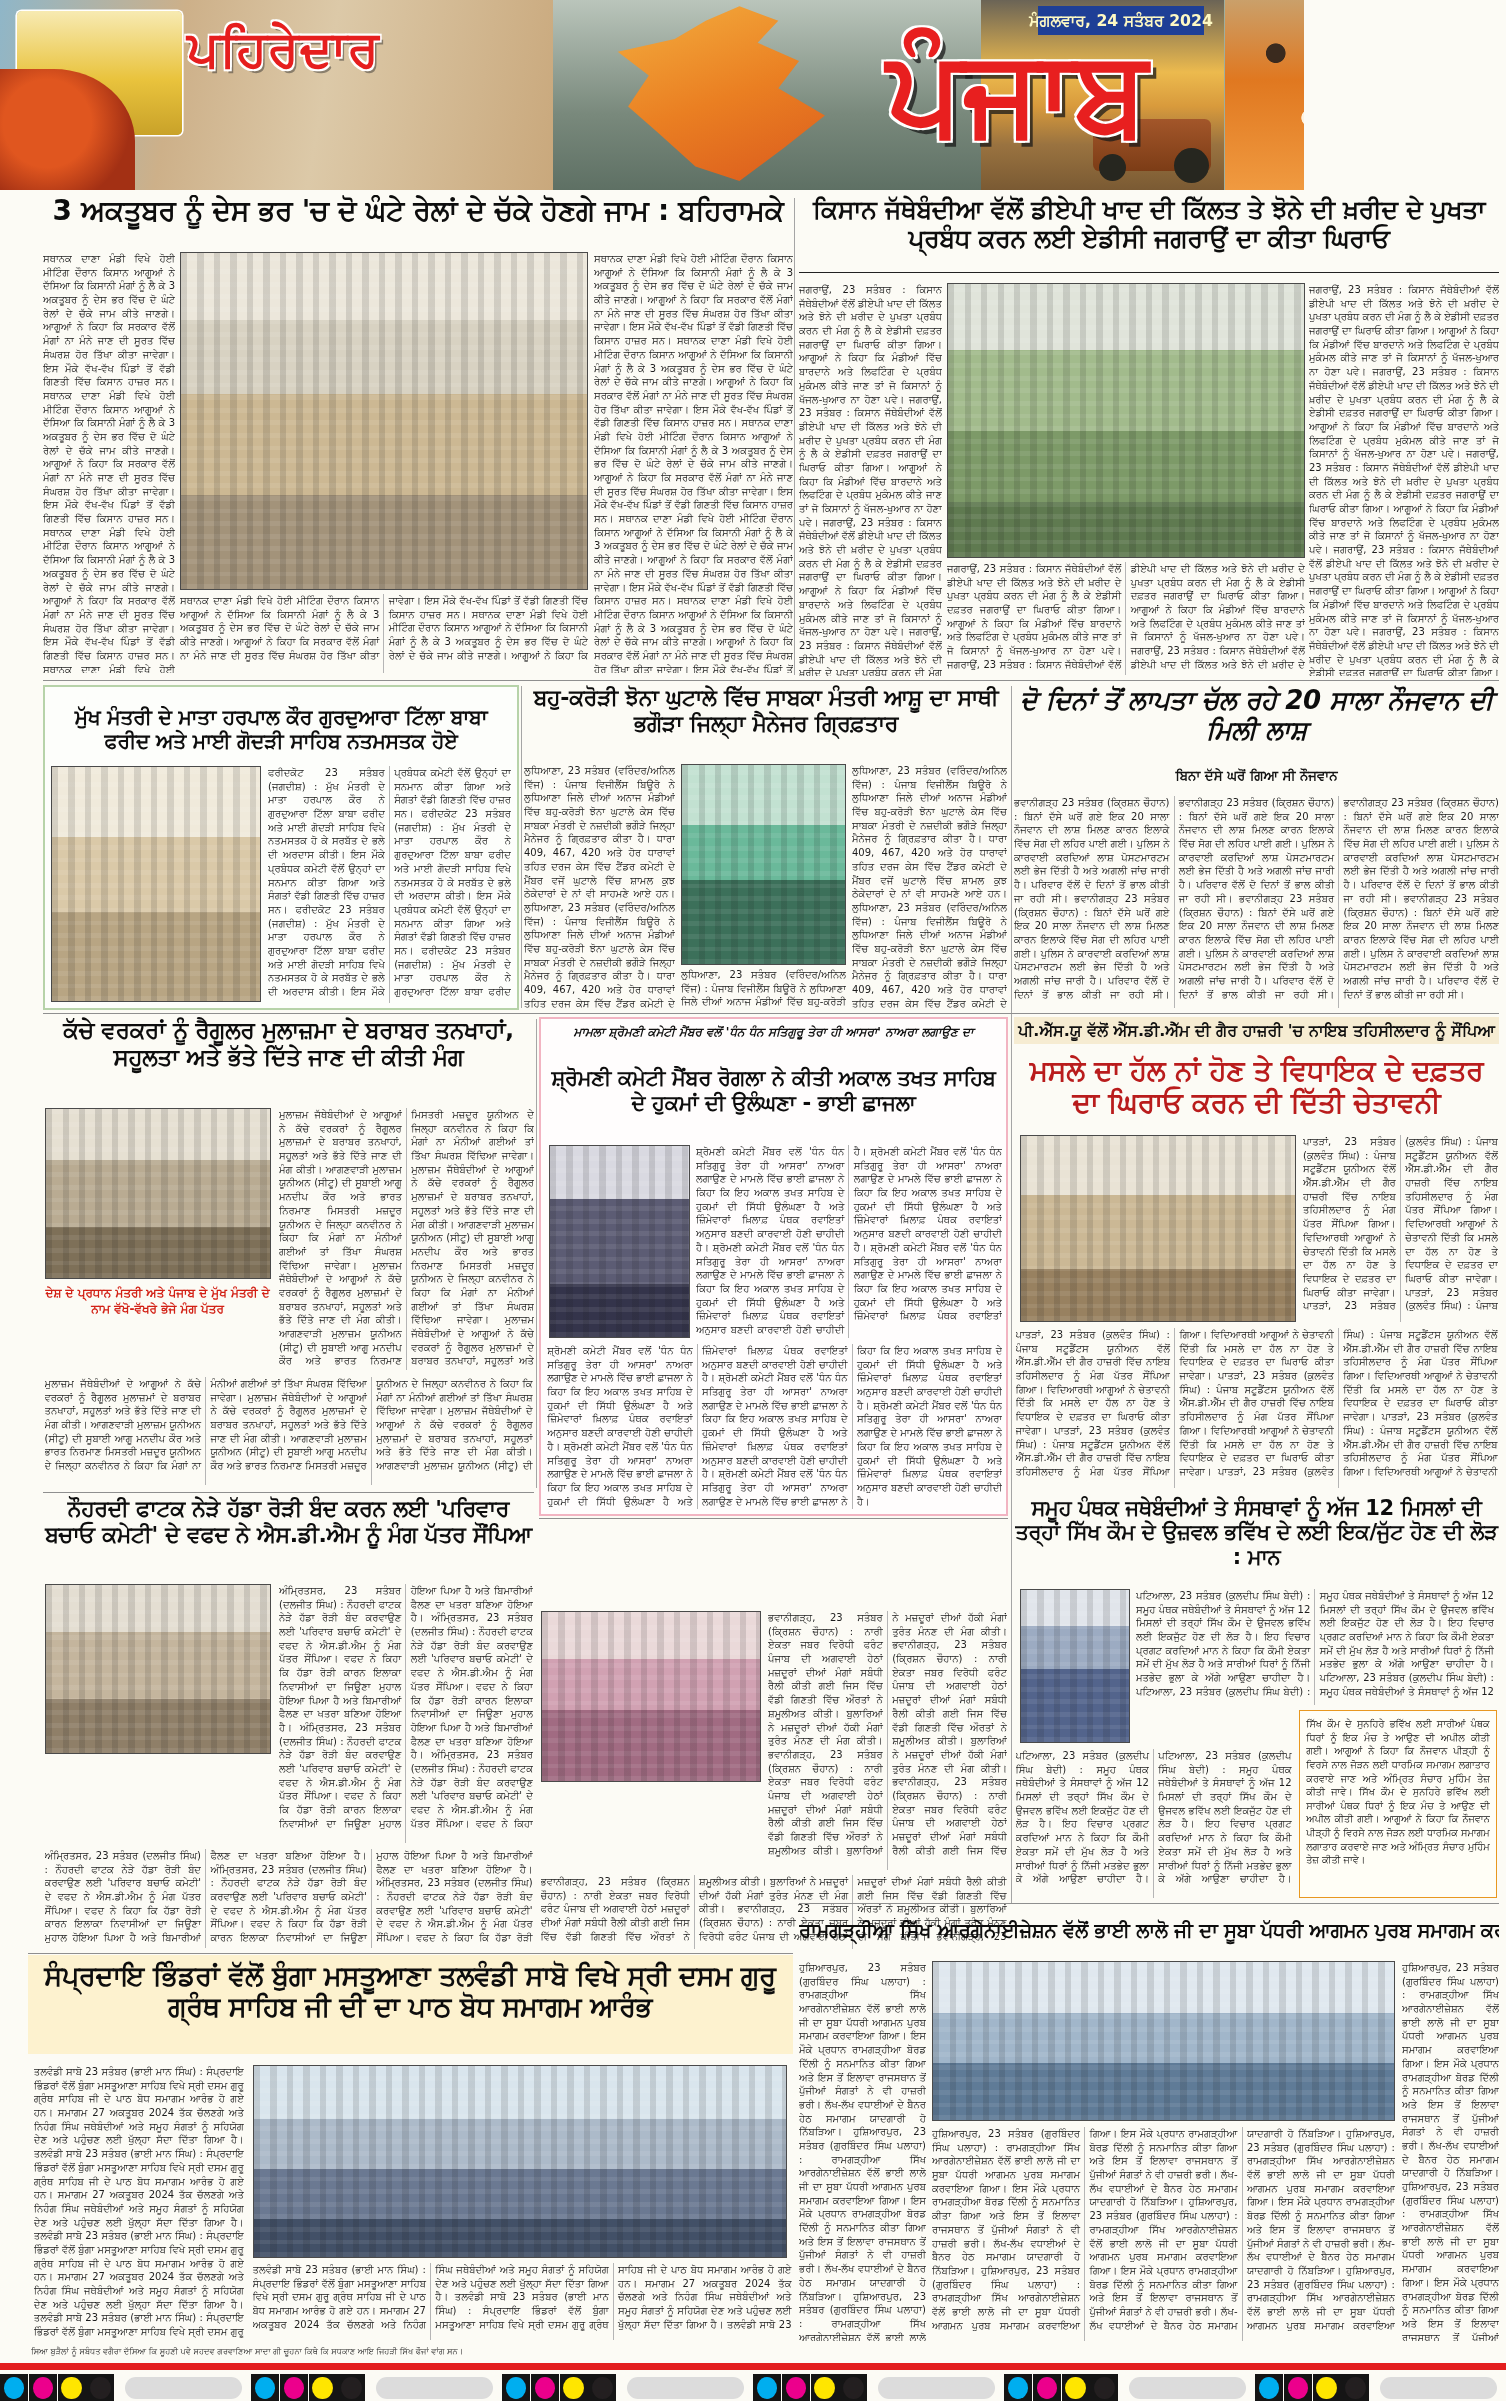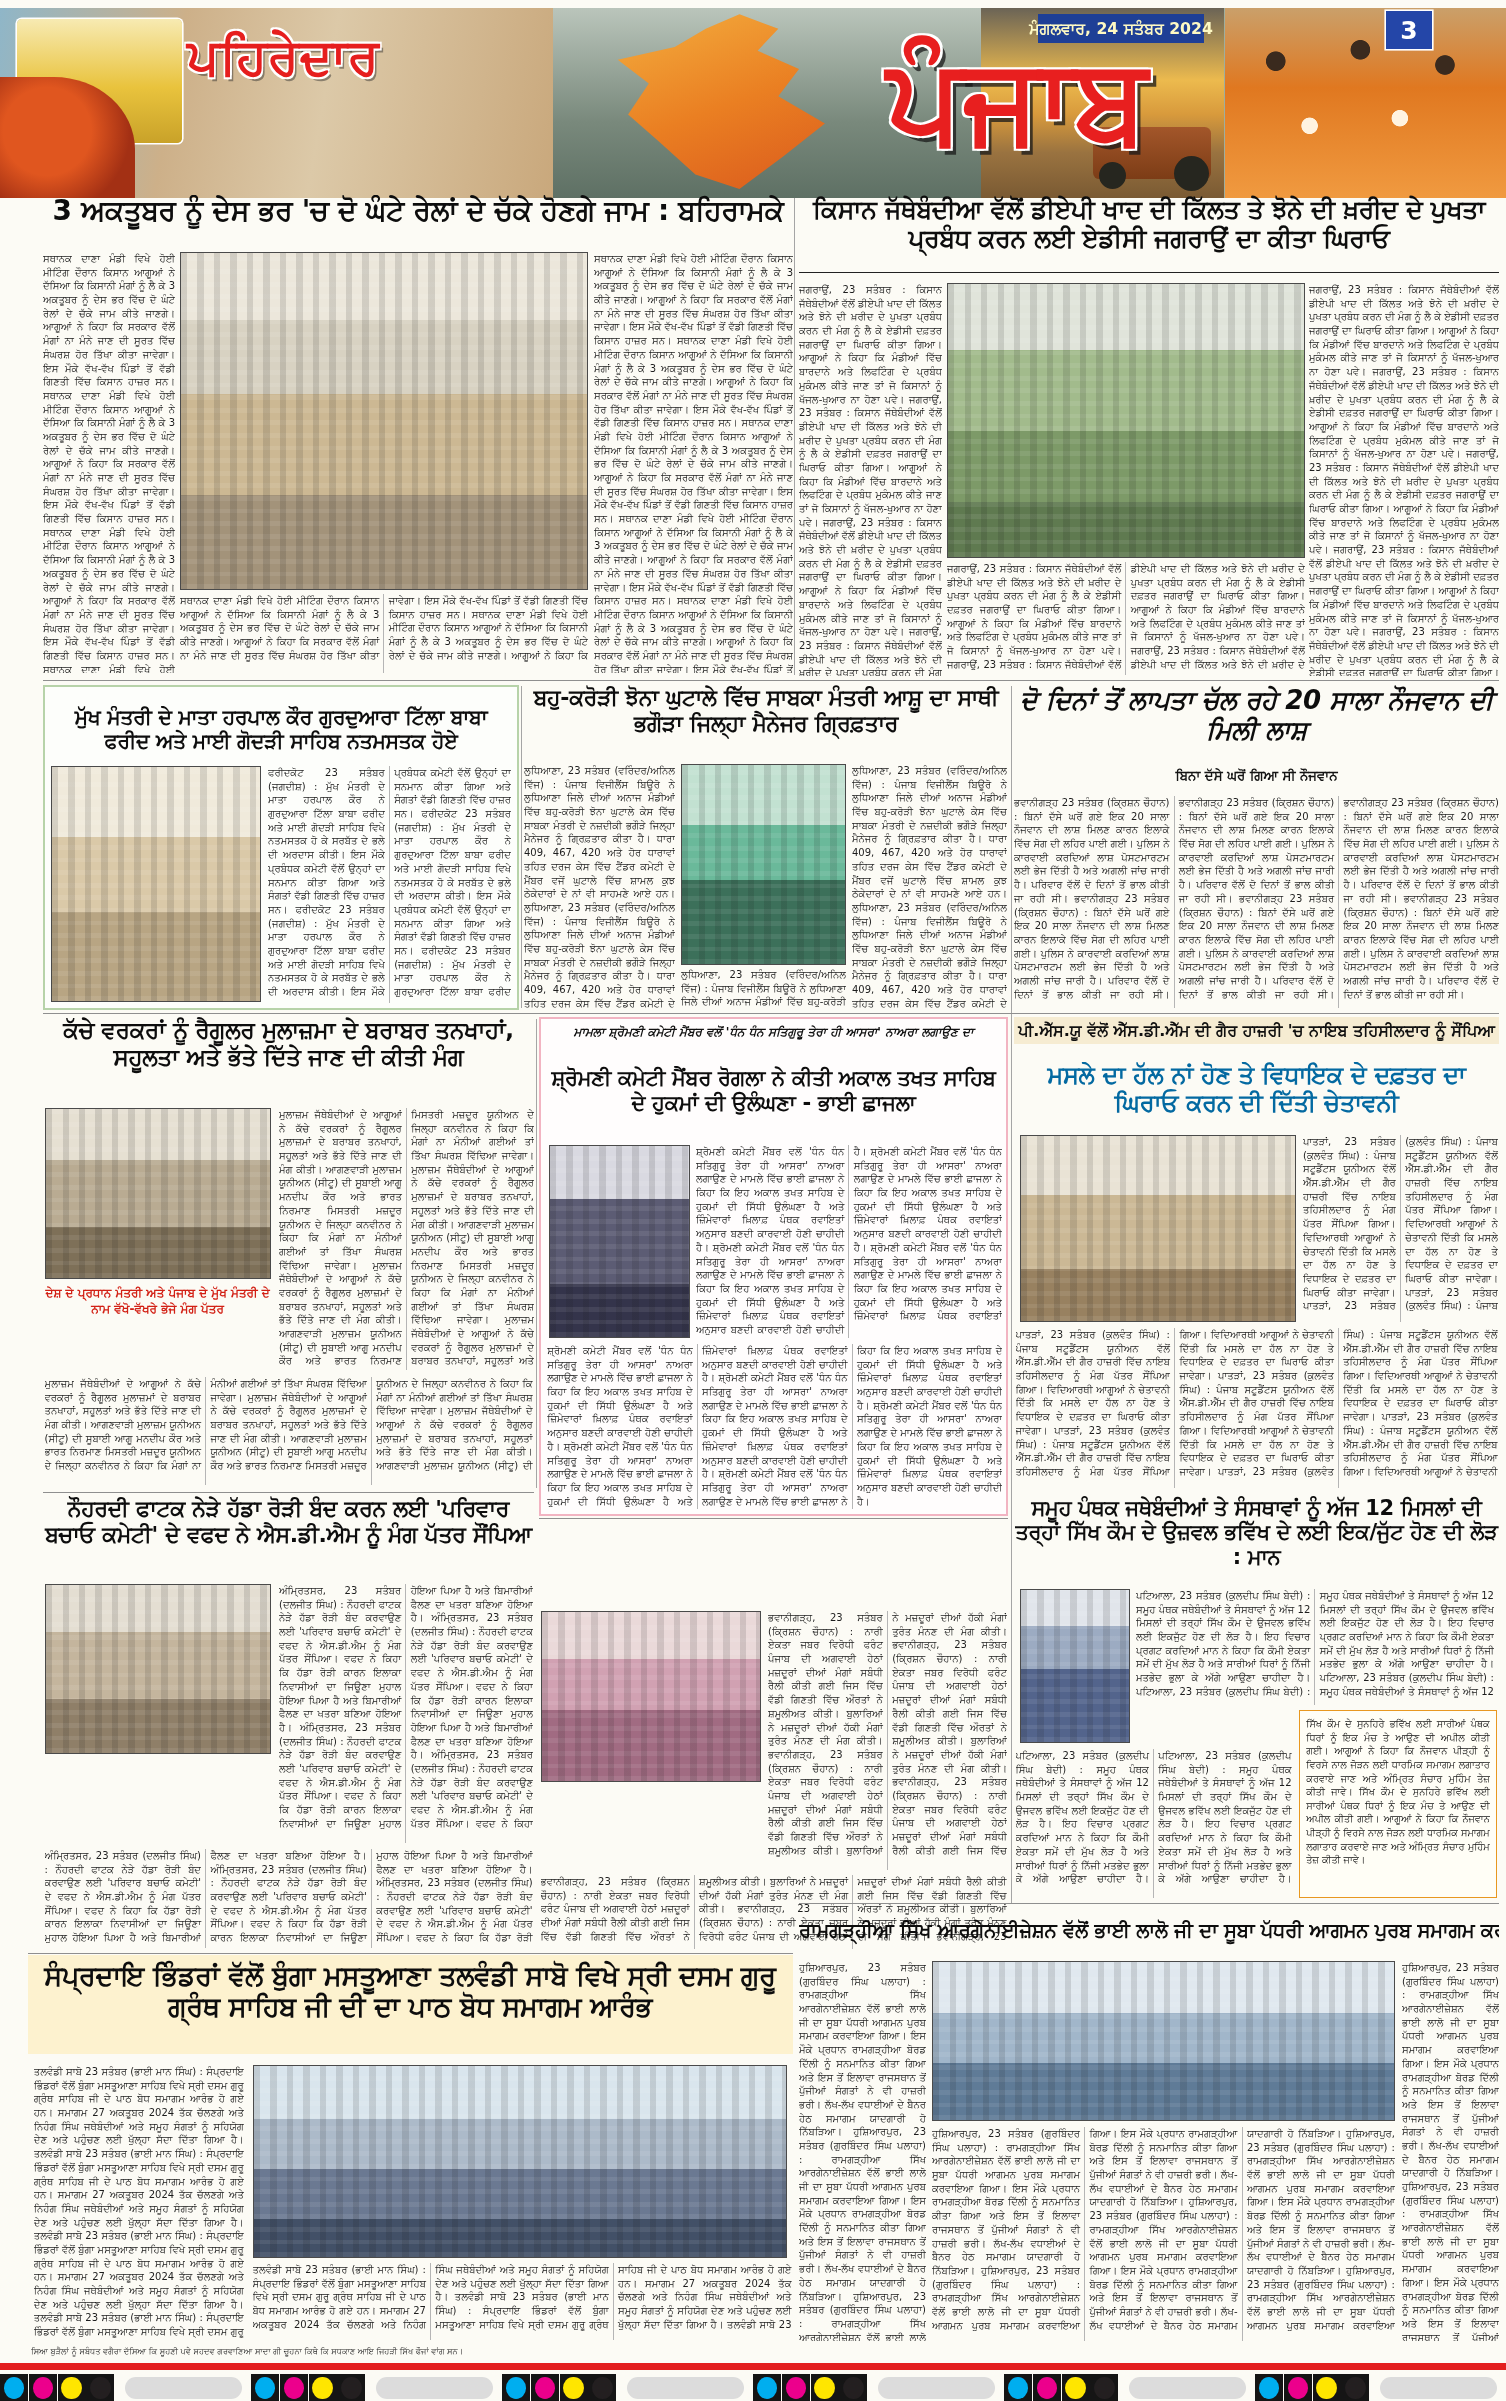--- a/index.html
+++ b/index.html
@@ -31,21 +31,21 @@
   .ph-greenturban{background:linear-gradient(180deg,#c2e1d1 0 30%,#6ab99a 30% 58%,#3c705a 58%)}
   .ph-group{background:linear-gradient(180deg,#e4ded2 0 28%,#c4b59d 28% 68%,#8f7f68 68%)}
   .ph-darkturban{background:linear-gradient(180deg,#d9d9e1 0 28%,#5c5c74 28% 72%,#34344b 72%)}
   .ph-memo{background:linear-gradient(180deg,#e9e3d5 0 32%,#cbb895 32% 72%,#988160 72%)}
   .ph-women{background:linear-gradient(180deg,#ead9d9 0 28%,#d1a1b2 28% 58%,#a16b82 58%)}
   .ph-elder{background:linear-gradient(180deg,#e1e5eb 0 24%,#9cabc2 24% 52%,#53648c 52%)}
   .ph-stage{background:linear-gradient(180deg,#d9e5ed 0 28%,#acbac9 28% 54%,#6b7992 54% 80%,#425067 80%)}
   .ph-ramgarhia{background:linear-gradient(180deg,#e0e8ef 0 32%,#a1b6ca 32% 64%,#5f7b97 64%)}
   .ph-workers{background:linear-gradient(180deg,#e6e0d2 0 30%,#b9ab92 30% 70%,#7e7058 70%)}
   
-  .mast{position:absolute;left:0;top:8px;width:1506px;height:190px;background:#9fae9e;overflow:hidden}
+  .mast{position:absolute;left:0;top:0;width:1304px;height:190px;background:#9fae9e;overflow:hidden}
   .mh-left{position:absolute;left:0;top:0;width:553px;height:190px;
      background:linear-gradient(100deg,#8fb6c8 0%,#cdb089 32%,#dcc9a8 58%,#c9a87c 100%)}
   .mh-temple{position:absolute;left:17.3px;top:11px;width:165px;height:124px;border-radius:4.7px;
      background:linear-gradient(180deg,#f7eab2 0%,#e9c33d 55%,#c9a229 100%);box-shadow:0 0 0 1.6px #fff}
   .mh-dancer{position:absolute;left:0;top:69px;width:135px;height:121px;border-radius:0 60% 0 0;
      background:radial-gradient(circle at 35% 45%,#e0561f 0 40%,#a33014 75%)}
   .mh-logo{position:absolute;left:187px;top:20.4px;font-size:50px;font-weight:800;color:#e61e1e;
      text-shadow:-1.6px -1.6px 0 #fff,1.6px -1.6px 0 #fff,-1.6px 1.6px 0 #fff,1.6px 1.6px 0 #fff,3.1px 3.9px 0 rgba(40,40,40,.45);
      letter-spacing:0.8px;white-space:nowrap}
   .mh-mid{position:absolute;left:553px;top:0;width:428px;height:190px;
@@ -171,21 +171,21 @@
   <section class="story pinkbox" style="left:539px;top:1017px;width:469px;height:499px;padding:3.1px">
     <div class="kicker" style="font-size:12px;font-style:italic;height:41px;padding-top:3.1px">ਮਾਮਲਾ ਸ਼੍ਰੋਮਣੀ ਕਮੇਟੀ ਮੈਂਬਰ ਵਲੋਂ 'ਧੰਨ ਧੰਨ ਸਤਿਗੁਰੂ ਤੇਰਾ ਹੀ ਆਸਰਾ' ਨਾਅਰਾ ਲਗਾਉਣ ਦਾ</div>
     <div class="hl" style="font-size:21px;height:71px">ਸ਼੍ਰੋਮਣੀ ਕਮੇਟੀ ਮੈਂਬਰ ਰੋਗਲਾ ਨੇ ਕੀਤੀ ਅਕਾਲ ਤਖਤ ਸਾਹਿਬ ਦੇ ਹੁਕਮਾਂ ਦੀ ਉਲੰਘਣਾ - ਭਾਈ ਛਾਜਲਾ</div>
     <div class="ph ph-darkturban" style="left:7.9px;top:126px;width:141px;height:193px"></div>
     <div class="body-col cols2" style="left:155px;top:126px;width:306px;height:193px">ਸ਼੍ਰੋਮਣੀ ਕਮੇਟੀ ਮੈਂਬਰ ਵਲੋਂ 'ਧੰਨ ਧੰਨ ਸਤਿਗੁਰੂ ਤੇਰਾ ਹੀ ਆਸਰਾ' ਨਾਅਰਾ ਲਗਾਉਣ ਦੇ ਮਾਮਲੇ ਵਿੱਚ ਭਾਈ ਛਾਜਲਾ ਨੇ ਕਿਹਾ ਕਿ ਇਹ ਅਕਾਲ ਤਖਤ ਸਾਹਿਬ ਦੇ ਹੁਕਮਾਂ ਦੀ ਸਿੱਧੀ ਉਲੰਘਣਾ ਹੈ ਅਤੇ ਜ਼ਿੰਮੇਵਾਰਾਂ ਖ਼ਿਲਾਫ਼ ਪੰਥਕ ਰਵਾਇਤਾਂ ਅਨੁਸਾਰ ਬਣਦੀ ਕਾਰਵਾਈ ਹੋਣੀ ਚਾਹੀਦੀ ਹੈ। ਸ਼੍ਰੋਮਣੀ ਕਮੇਟੀ ਮੈਂਬਰ ਵਲੋਂ 'ਧੰਨ ਧੰਨ ਸਤਿਗੁਰੂ ਤੇਰਾ ਹੀ ਆਸਰਾ' ਨਾਅਰਾ ਲਗਾਉਣ ਦੇ ਮਾਮਲੇ ਵਿੱਚ ਭਾਈ ਛਾਜਲਾ ਨੇ ਕਿਹਾ ਕਿ ਇਹ ਅਕਾਲ ਤਖਤ ਸਾਹਿਬ ਦੇ ਹੁਕਮਾਂ ਦੀ ਸਿੱਧੀ ਉਲੰਘਣਾ ਹੈ ਅਤੇ ਜ਼ਿੰਮੇਵਾਰਾਂ ਖ਼ਿਲਾਫ਼ ਪੰਥਕ ਰਵਾਇਤਾਂ ਅਨੁਸਾਰ ਬਣਦੀ ਕਾਰਵਾਈ ਹੋਣੀ ਚਾਹੀਦੀ ਹੈ। ਸ਼੍ਰੋਮਣੀ ਕਮੇਟੀ ਮੈਂਬਰ ਵਲੋਂ 'ਧੰਨ ਧੰਨ ਸਤਿਗੁਰੂ ਤੇਰਾ ਹੀ ਆਸਰਾ' ਨਾਅਰਾ ਲਗਾਉਣ ਦੇ ਮਾਮਲੇ ਵਿੱਚ ਭਾਈ ਛਾਜਲਾ ਨੇ ਕਿਹਾ ਕਿ ਇਹ ਅਕਾਲ ਤਖਤ ਸਾਹਿਬ ਦੇ ਹੁਕਮਾਂ ਦੀ ਸਿੱਧੀ ਉਲੰਘਣਾ ਹੈ ਅਤੇ ਜ਼ਿੰਮੇਵਾਰਾਂ ਖ਼ਿਲਾਫ਼ ਪੰਥਕ ਰਵਾਇਤਾਂ ਅਨੁਸਾਰ ਬਣਦੀ ਕਾਰਵਾਈ ਹੋਣੀ ਚਾਹੀਦੀ ਹੈ। ਸ਼੍ਰੋਮਣੀ ਕਮੇਟੀ ਮੈਂਬਰ ਵਲੋਂ 'ਧੰਨ ਧੰਨ ਸਤਿਗੁਰੂ ਤੇਰਾ ਹੀ ਆਸਰਾ' ਨਾਅਰਾ ਲਗਾਉਣ ਦੇ ਮਾਮਲੇ ਵਿੱਚ ਭਾਈ ਛਾਜਲਾ ਨੇ ਕਿਹਾ ਕਿ ਇਹ ਅਕਾਲ ਤਖਤ ਸਾਹਿਬ ਦੇ ਹੁਕਮਾਂ ਦੀ ਸਿੱਧੀ ਉਲੰਘਣਾ ਹੈ ਅਤੇ ਜ਼ਿੰਮੇਵਾਰਾਂ ਖ਼ਿਲਾਫ਼ ਪੰਥਕ ਰਵਾਇਤਾਂ ਅਨੁਸਾਰ ਬਣਦੀ ਕਾਰਵਾਈ ਹੋਣੀ ਚਾਹੀਦੀ ਹੈ।</div>
     <div class="body-col cols3" style="left:6.3px;top:325px;width:455px;height:165px">ਸ਼੍ਰੋਮਣੀ ਕਮੇਟੀ ਮੈਂਬਰ ਵਲੋਂ 'ਧੰਨ ਧੰਨ ਸਤਿਗੁਰੂ ਤੇਰਾ ਹੀ ਆਸਰਾ' ਨਾਅਰਾ ਲਗਾਉਣ ਦੇ ਮਾਮਲੇ ਵਿੱਚ ਭਾਈ ਛਾਜਲਾ ਨੇ ਕਿਹਾ ਕਿ ਇਹ ਅਕਾਲ ਤਖਤ ਸਾਹਿਬ ਦੇ ਹੁਕਮਾਂ ਦੀ ਸਿੱਧੀ ਉਲੰਘਣਾ ਹੈ ਅਤੇ ਜ਼ਿੰਮੇਵਾਰਾਂ ਖ਼ਿਲਾਫ਼ ਪੰਥਕ ਰਵਾਇਤਾਂ ਅਨੁਸਾਰ ਬਣਦੀ ਕਾਰਵਾਈ ਹੋਣੀ ਚਾਹੀਦੀ ਹੈ। ਸ਼੍ਰੋਮਣੀ ਕਮੇਟੀ ਮੈਂਬਰ ਵਲੋਂ 'ਧੰਨ ਧੰਨ ਸਤਿਗੁਰੂ ਤੇਰਾ ਹੀ ਆਸਰਾ' ਨਾਅਰਾ ਲਗਾਉਣ ਦੇ ਮਾਮਲੇ ਵਿੱਚ ਭਾਈ ਛਾਜਲਾ ਨੇ ਕਿਹਾ ਕਿ ਇਹ ਅਕਾਲ ਤਖਤ ਸਾਹਿਬ ਦੇ ਹੁਕਮਾਂ ਦੀ ਸਿੱਧੀ ਉਲੰਘਣਾ ਹੈ ਅਤੇ ਜ਼ਿੰਮੇਵਾਰਾਂ ਖ਼ਿਲਾਫ਼ ਪੰਥਕ ਰਵਾਇਤਾਂ ਅਨੁਸਾਰ ਬਣਦੀ ਕਾਰਵਾਈ ਹੋਣੀ ਚਾਹੀਦੀ ਹੈ। ਸ਼੍ਰੋਮਣੀ ਕਮੇਟੀ ਮੈਂਬਰ ਵਲੋਂ 'ਧੰਨ ਧੰਨ ਸਤਿਗੁਰੂ ਤੇਰਾ ਹੀ ਆਸਰਾ' ਨਾਅਰਾ ਲਗਾਉਣ ਦੇ ਮਾਮਲੇ ਵਿੱਚ ਭਾਈ ਛਾਜਲਾ ਨੇ ਕਿਹਾ ਕਿ ਇਹ ਅਕਾਲ ਤਖਤ ਸਾਹਿਬ ਦੇ ਹੁਕਮਾਂ ਦੀ ਸਿੱਧੀ ਉਲੰਘਣਾ ਹੈ ਅਤੇ ਜ਼ਿੰਮੇਵਾਰਾਂ ਖ਼ਿਲਾਫ਼ ਪੰਥਕ ਰਵਾਇਤਾਂ ਅਨੁਸਾਰ ਬਣਦੀ ਕਾਰਵਾਈ ਹੋਣੀ ਚਾਹੀਦੀ ਹੈ। ਸ਼੍ਰੋਮਣੀ ਕਮੇਟੀ ਮੈਂਬਰ ਵਲੋਂ 'ਧੰਨ ਧੰਨ ਸਤਿਗੁਰੂ ਤੇਰਾ ਹੀ ਆਸਰਾ' ਨਾਅਰਾ ਲਗਾਉਣ ਦੇ ਮਾਮਲੇ ਵਿੱਚ ਭਾਈ ਛਾਜਲਾ ਨੇ ਕਿਹਾ ਕਿ ਇਹ ਅਕਾਲ ਤਖਤ ਸਾਹਿਬ ਦੇ ਹੁਕਮਾਂ ਦੀ ਸਿੱਧੀ ਉਲੰਘਣਾ ਹੈ ਅਤੇ ਜ਼ਿੰਮੇਵਾਰਾਂ ਖ਼ਿਲਾਫ਼ ਪੰਥਕ ਰਵਾਇਤਾਂ ਅਨੁਸਾਰ ਬਣਦੀ ਕਾਰਵਾਈ ਹੋਣੀ ਚਾਹੀਦੀ ਹੈ। ਸ਼੍ਰੋਮਣੀ ਕਮੇਟੀ ਮੈਂਬਰ ਵਲੋਂ 'ਧੰਨ ਧੰਨ ਸਤਿਗੁਰੂ ਤੇਰਾ ਹੀ ਆਸਰਾ' ਨਾਅਰਾ ਲਗਾਉਣ ਦੇ ਮਾਮਲੇ ਵਿੱਚ ਭਾਈ ਛਾਜਲਾ ਨੇ ਕਿਹਾ ਕਿ ਇਹ ਅਕਾਲ ਤਖਤ ਸਾਹਿਬ ਦੇ ਹੁਕਮਾਂ ਦੀ ਸਿੱਧੀ ਉਲੰਘਣਾ ਹੈ ਅਤੇ ਜ਼ਿੰਮੇਵਾਰਾਂ ਖ਼ਿਲਾਫ਼ ਪੰਥਕ ਰਵਾਇਤਾਂ ਅਨੁਸਾਰ ਬਣਦੀ ਕਾਰਵਾਈ ਹੋਣੀ ਚਾਹੀਦੀ ਹੈ।</div>
   </section>
 
   <section class="story" style="left:1014px;top:1017px;width:485px;height:474px">
     <div class="kicker creamkick" style="font-size:16px;height:27px;line-height:27px">ਪੀ.ਐੱਸ.ਯੂ ਵੱਲੋਂ ਐੱਸ.ਡੀ.ਐੱਮ ਦੀ ਗੈਰ ਹਾਜ਼ਰੀ 'ਚ ਨਾਇਬ ਤਹਿਸੀਲਦਾਰ ਨੂੰ ਸੌਂਪਿਆ ਮੰਗ ਪੱਤਰ</div>
-    <div class="hl red-t" style="font-size:24px;height:82px;margin-top:18px;color:#0369a1">ਮਸਲੇ ਦਾ ਹੱਲ ਨਾਂ ਹੋਣ ਤੇ ਵਿਧਾਇਕ ਦੇ ਦਫ਼ਤਰ ਦਾ ਘਿਰਾਓ ਕਰਨ ਦੀ ਦਿੱਤੀ ਚੇਤਾਵਨੀ</div>
+    <div class="hl red-t" style="font-size:28px;height:82px;margin-top:11px;color:#b91c1c">ਮਸਲੇ ਦਾ ਹੱਲ ਨਾਂ ਹੋਣ ਤੇ ਵਿਧਾਇਕ ਦੇ ਦਫ਼ਤਰ ਦਾ ਘਿਰਾਓ ਕਰਨ ਦੀ ਦਿੱਤੀ ਚੇਤਾਵਨੀ</div>
     <div class="ph ph-memo" style="left:6.3px;top:118px;width:276px;height:187px"></div>
     <div class="body-col cols2" style="left:289px;top:118px;width:195px;height:187px">ਪਾਤੜਾਂ, 23 ਸਤੰਬਰ (ਕੁਲਵੰਤ ਸਿੰਘ) : ਪੰਜਾਬ ਸਟੂਡੈਂਟਸ ਯੂਨੀਅਨ ਵੱਲੋਂ ਐੱਸ.ਡੀ.ਐੱਮ ਦੀ ਗੈਰ ਹਾਜ਼ਰੀ ਵਿੱਚ ਨਾਇਬ ਤਹਿਸੀਲਦਾਰ ਨੂੰ ਮੰਗ ਪੱਤਰ ਸੌਂਪਿਆ ਗਿਆ। ਵਿਦਿਆਰਥੀ ਆਗੂਆਂ ਨੇ ਚੇਤਾਵਨੀ ਦਿੱਤੀ ਕਿ ਮਸਲੇ ਦਾ ਹੱਲ ਨਾ ਹੋਣ ਤੇ ਵਿਧਾਇਕ ਦੇ ਦਫ਼ਤਰ ਦਾ ਘਿਰਾਓ ਕੀਤਾ ਜਾਵੇਗਾ। ਪਾਤੜਾਂ, 23 ਸਤੰਬਰ (ਕੁਲਵੰਤ ਸਿੰਘ) : ਪੰਜਾਬ ਸਟੂਡੈਂਟਸ ਯੂਨੀਅਨ ਵੱਲੋਂ ਐੱਸ.ਡੀ.ਐੱਮ ਦੀ ਗੈਰ ਹਾਜ਼ਰੀ ਵਿੱਚ ਨਾਇਬ ਤਹਿਸੀਲਦਾਰ ਨੂੰ ਮੰਗ ਪੱਤਰ ਸੌਂਪਿਆ ਗਿਆ। ਵਿਦਿਆਰਥੀ ਆਗੂਆਂ ਨੇ ਚੇਤਾਵਨੀ ਦਿੱਤੀ ਕਿ ਮਸਲੇ ਦਾ ਹੱਲ ਨਾ ਹੋਣ ਤੇ ਵਿਧਾਇਕ ਦੇ ਦਫ਼ਤਰ ਦਾ ਘਿਰਾਓ ਕੀਤਾ ਜਾਵੇਗਾ। ਪਾਤੜਾਂ, 23 ਸਤੰਬਰ (ਕੁਲਵੰਤ ਸਿੰਘ) : ਪੰਜਾਬ ਸਟੂਡੈਂਟਸ ਯੂਨੀਅਨ ਵੱਲੋਂ ਐੱਸ.ਡੀ.ਐੱਮ ਦੀ ਗੈਰ ਹਾਜ਼ਰੀ ਵਿੱਚ ਨਾਇਬ ਤਹਿਸੀਲਦਾਰ ਨੂੰ ਮੰਗ ਪੱਤਰ ਸੌਂਪਿਆ ਗਿਆ। ਵਿਦਿਆਰਥੀ ਆਗੂਆਂ ਨੇ ਚੇਤਾਵਨੀ ਦਿੱਤੀ ਕਿ ਮਸਲੇ ਦਾ ਹੱਲ ਨਾ ਹੋਣ ਤੇ ਵਿਧਾਇਕ ਦੇ ਦਫ਼ਤਰ ਦਾ ਘਿਰਾਓ ਕੀਤਾ ਜਾਵੇਗਾ।</div>
     <div class="body-col cols3" style="left:1.6px;top:311px;width:482px;height:160px">ਪਾਤੜਾਂ, 23 ਸਤੰਬਰ (ਕੁਲਵੰਤ ਸਿੰਘ) : ਪੰਜਾਬ ਸਟੂਡੈਂਟਸ ਯੂਨੀਅਨ ਵੱਲੋਂ ਐੱਸ.ਡੀ.ਐੱਮ ਦੀ ਗੈਰ ਹਾਜ਼ਰੀ ਵਿੱਚ ਨਾਇਬ ਤਹਿਸੀਲਦਾਰ ਨੂੰ ਮੰਗ ਪੱਤਰ ਸੌਂਪਿਆ ਗਿਆ। ਵਿਦਿਆਰਥੀ ਆਗੂਆਂ ਨੇ ਚੇਤਾਵਨੀ ਦਿੱਤੀ ਕਿ ਮਸਲੇ ਦਾ ਹੱਲ ਨਾ ਹੋਣ ਤੇ ਵਿਧਾਇਕ ਦੇ ਦਫ਼ਤਰ ਦਾ ਘਿਰਾਓ ਕੀਤਾ ਜਾਵੇਗਾ। ਪਾਤੜਾਂ, 23 ਸਤੰਬਰ (ਕੁਲਵੰਤ ਸਿੰਘ) : ਪੰਜਾਬ ਸਟੂਡੈਂਟਸ ਯੂਨੀਅਨ ਵੱਲੋਂ ਐੱਸ.ਡੀ.ਐੱਮ ਦੀ ਗੈਰ ਹਾਜ਼ਰੀ ਵਿੱਚ ਨਾਇਬ ਤਹਿਸੀਲਦਾਰ ਨੂੰ ਮੰਗ ਪੱਤਰ ਸੌਂਪਿਆ ਗਿਆ। ਵਿਦਿਆਰਥੀ ਆਗੂਆਂ ਨੇ ਚੇਤਾਵਨੀ ਦਿੱਤੀ ਕਿ ਮਸਲੇ ਦਾ ਹੱਲ ਨਾ ਹੋਣ ਤੇ ਵਿਧਾਇਕ ਦੇ ਦਫ਼ਤਰ ਦਾ ਘਿਰਾਓ ਕੀਤਾ ਜਾਵੇਗਾ। ਪਾਤੜਾਂ, 23 ਸਤੰਬਰ (ਕੁਲਵੰਤ ਸਿੰਘ) : ਪੰਜਾਬ ਸਟੂਡੈਂਟਸ ਯੂਨੀਅਨ ਵੱਲੋਂ ਐੱਸ.ਡੀ.ਐੱਮ ਦੀ ਗੈਰ ਹਾਜ਼ਰੀ ਵਿੱਚ ਨਾਇਬ ਤਹਿਸੀਲਦਾਰ ਨੂੰ ਮੰਗ ਪੱਤਰ ਸੌਂਪਿਆ ਗਿਆ। ਵਿਦਿਆਰਥੀ ਆਗੂਆਂ ਨੇ ਚੇਤਾਵਨੀ ਦਿੱਤੀ ਕਿ ਮਸਲੇ ਦਾ ਹੱਲ ਨਾ ਹੋਣ ਤੇ ਵਿਧਾਇਕ ਦੇ ਦਫ਼ਤਰ ਦਾ ਘਿਰਾਓ ਕੀਤਾ ਜਾਵੇਗਾ। ਪਾਤੜਾਂ, 23 ਸਤੰਬਰ (ਕੁਲਵੰਤ ਸਿੰਘ) : ਪੰਜਾਬ ਸਟੂਡੈਂਟਸ ਯੂਨੀਅਨ ਵੱਲੋਂ ਐੱਸ.ਡੀ.ਐੱਮ ਦੀ ਗੈਰ ਹਾਜ਼ਰੀ ਵਿੱਚ ਨਾਇਬ ਤਹਿਸੀਲਦਾਰ ਨੂੰ ਮੰਗ ਪੱਤਰ ਸੌਂਪਿਆ ਗਿਆ। ਵਿਦਿਆਰਥੀ ਆਗੂਆਂ ਨੇ ਚੇਤਾਵਨੀ ਦਿੱਤੀ ਕਿ ਮਸਲੇ ਦਾ ਹੱਲ ਨਾ ਹੋਣ ਤੇ ਵਿਧਾਇਕ ਦੇ ਦਫ਼ਤਰ ਦਾ ਘਿਰਾਓ ਕੀਤਾ ਜਾਵੇਗਾ। ਪਾਤੜਾਂ, 23 ਸਤੰਬਰ (ਕੁਲਵੰਤ ਸਿੰਘ) : ਪੰਜਾਬ ਸਟੂਡੈਂਟਸ ਯੂਨੀਅਨ ਵੱਲੋਂ ਐੱਸ.ਡੀ.ਐੱਮ ਦੀ ਗੈਰ ਹਾਜ਼ਰੀ ਵਿੱਚ ਨਾਇਬ ਤਹਿਸੀਲਦਾਰ ਨੂੰ ਮੰਗ ਪੱਤਰ ਸੌਂਪਿਆ ਗਿਆ। ਵਿਦਿਆਰਥੀ ਆਗੂਆਂ ਨੇ ਚੇਤਾਵਨੀ ਦਿੱਤੀ ਕਿ ਮਸਲੇ ਦਾ ਹੱਲ ਨਾ ਹੋਣ ਤੇ ਵਿਧਾਇਕ ਦੇ ਦਫ਼ਤਰ ਦਾ ਘਿਰਾਓ ਕੀਤਾ ਜਾਵੇਗਾ। ਪਾਤੜਾਂ, 23 ਸਤੰਬਰ (ਕੁਲਵੰਤ ਸਿੰਘ) : ਪੰਜਾਬ ਸਟੂਡੈਂਟਸ ਯੂਨੀਅਨ ਵੱਲੋਂ ਐੱਸ.ਡੀ.ਐੱਮ ਦੀ ਗੈਰ ਹਾਜ਼ਰੀ ਵਿੱਚ ਨਾਇਬ ਤਹਿਸੀਲਦਾਰ ਨੂੰ ਮੰਗ ਪੱਤਰ ਸੌਂਪਿਆ ਗਿਆ। ਵਿਦਿਆਰਥੀ ਆਗੂਆਂ ਨੇ ਚੇਤਾਵਨੀ ਦਿੱਤੀ ਕਿ ਮਸਲੇ ਦਾ ਹੱਲ ਨਾ ਹੋਣ ਤੇ ਵਿਧਾਇਕ ਦੇ ਦਫ਼ਤਰ ਦਾ ਘਿਰਾਓ ਕੀਤਾ ਜਾਵੇਗਾ।</div>
   </section>
 
   <div class="hline" style="left:43px;top:1492px;width:491px"></div>
 
   <section class="story" style="left:43px;top:1496px;width:491px;height:455px">
     <div class="hl" style="font-size:22px;height:79px">ਨੌਹਰਦੀ ਫਾਟਕ ਨੇੜੇ ਹੱਡਾ ਰੋੜੀ ਬੰਦ ਕਰਨ ਲਈ 'ਪਰਿਵਾਰ ਬਚਾਓ ਕਮੇਟੀ' ਦੇ ਵਫਦ ਨੇ ਐਸ.ਡੀ.ਐਮ ਨੂੰ ਮੰਗ ਪੱਤਰ ਸੌਂਪਿਆ</div>
     <div class="ph ph-group" style="left:1.6px;top:88px;width:226px;height:170px"></div>

